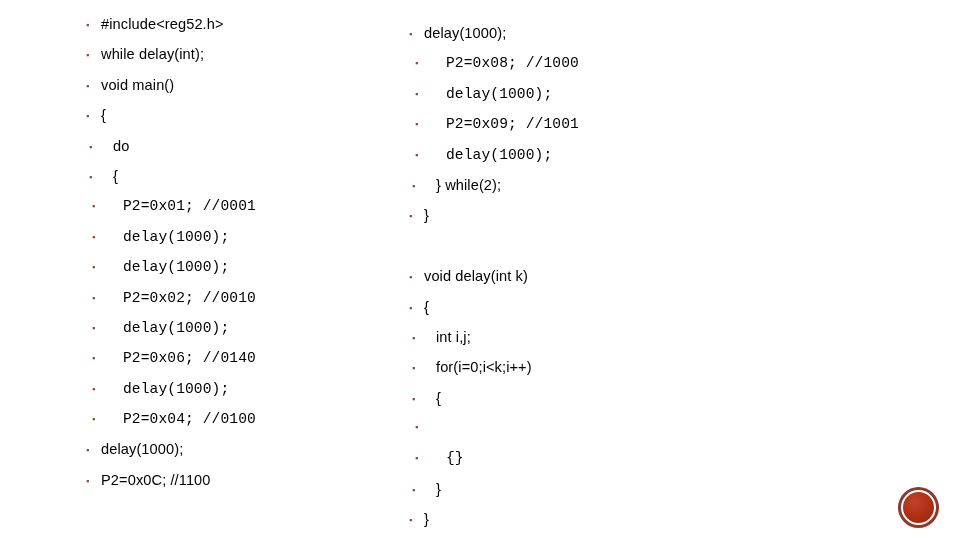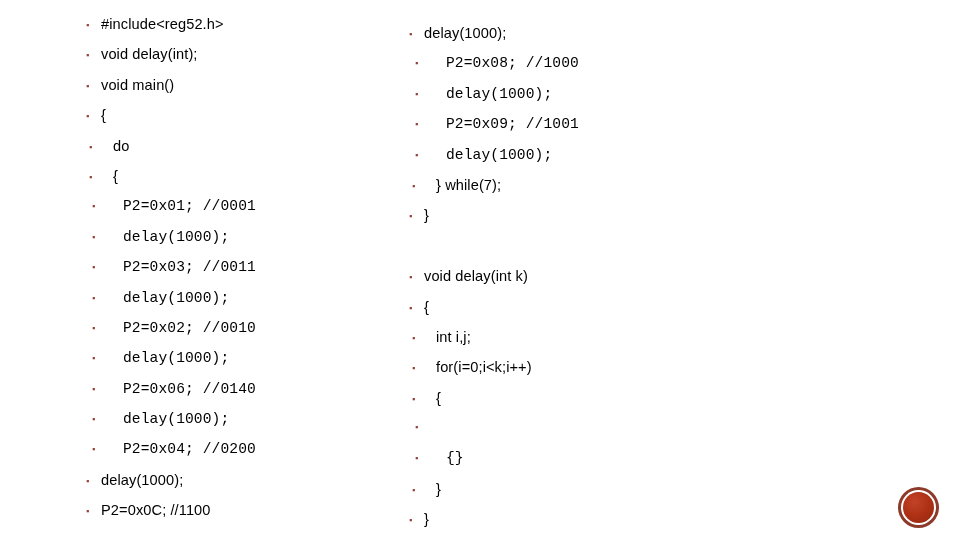--- a/index.html
+++ b/index.html
@@ -92,45 +92,44 @@
     background-image: radial-gradient(circle at 38% 32%, #c24226 0%, #ab2f14 55%, #8f2a11 100%);
   }
 </style>
 </head>
 <body>
 
 <div class="slide">
 
   <div class="column col-left" id="col-left" style="padding-top: 9px;">
       <div class="code-line lvl1"><span class="bullet"></span><span class="line-text">#include&lt;reg52.h&gt;</span></div>
-      <div class="code-line lvl1"><span class="bullet"></span><span class="line-text">void delay(int);</span></div>
+      <div class="code-line lvl1"><span class="bullet"></span><span class="line-text">while delay(int);</span></div>
       <div class="code-line lvl1"><span class="bullet"></span><span class="line-text">void main()</span></div>
       <div class="code-line lvl1"><span class="bullet"></span><span class="line-text">{</span></div>
       <div class="code-line lvl2"><span class="bullet"></span><span class="line-text">do</span></div>
       <div class="code-line lvl2"><span class="bullet"></span><span class="line-text">{</span></div>
       <div class="code-line lvl3"><span class="bullet"></span><span class="line-text">P2=0x01; //0001</span></div>
       <div class="code-line lvl3"><span class="bullet"></span><span class="line-text">delay(1000);</span></div>
-      <div class="code-line lvl3"><span class="bullet"></span><span class="line-text">P2=0x03; //0011</span></div>
       <div class="code-line lvl3"><span class="bullet"></span><span class="line-text">delay(1000);</span></div>
       <div class="code-line lvl3"><span class="bullet"></span><span class="line-text">P2=0x02; //0010</span></div>
       <div class="code-line lvl3"><span class="bullet"></span><span class="line-text">delay(1000);</span></div>
       <div class="code-line lvl3"><span class="bullet"></span><span class="line-text">P2=0x06; //0140</span></div>
       <div class="code-line lvl3"><span class="bullet"></span><span class="line-text">delay(1000);</span></div>
-      <div class="code-line lvl3"><span class="bullet"></span><span class="line-text">P2=0x04; //0200</span></div>
+      <div class="code-line lvl3"><span class="bullet"></span><span class="line-text">P2=0x04; //0100</span></div>
       <div class="code-line lvl1"><span class="bullet"></span><span class="line-text">delay(1000);</span></div>
       <div class="code-line lvl1"><span class="bullet"></span><span class="line-text">P2=0x0C; //1100</span></div>
     </div>
 
   <div class="column col-right" id="col-right" style="padding-top: 18px;">
       <div class="code-line lvl1"><span class="bullet"></span><span class="line-text">delay(1000);</span></div>
       <div class="code-line lvl3"><span class="bullet"></span><span class="line-text">P2=0x08; //1000</span></div>
       <div class="code-line lvl3"><span class="bullet"></span><span class="line-text">delay(1000);</span></div>
       <div class="code-line lvl3"><span class="bullet"></span><span class="line-text">P2=0x09; //1001</span></div>
       <div class="code-line lvl3"><span class="bullet"></span><span class="line-text">delay(1000);</span></div>
-      <div class="code-line lvl2"><span class="bullet"></span><span class="line-text">} while(7);</span></div>
+      <div class="code-line lvl2"><span class="bullet"></span><span class="line-text">} while(2);</span></div>
       <div class="code-line lvl1"><span class="bullet"></span><span class="line-text">}</span></div>
       <div class="blank-line"></div>
       <div class="code-line lvl1"><span class="bullet"></span><span class="line-text">void delay(int k)</span></div>
       <div class="code-line lvl1"><span class="bullet"></span><span class="line-text">{</span></div>
       <div class="code-line lvl2"><span class="bullet"></span><span class="line-text">int i,j;</span></div>
       <div class="code-line lvl2"><span class="bullet"></span><span class="line-text">for(i=0;i&lt;k;i++)</span></div>
       <div class="code-line lvl2"><span class="bullet"></span><span class="line-text">{</span></div>
       <div class="code-line lvl3"><span class="bullet"></span></div>
       <div class="code-line lvl3"><span class="bullet"></span><span class="line-text">{}</span></div>
       <div class="code-line lvl2"><span class="bullet"></span><span class="line-text">}</span></div>

